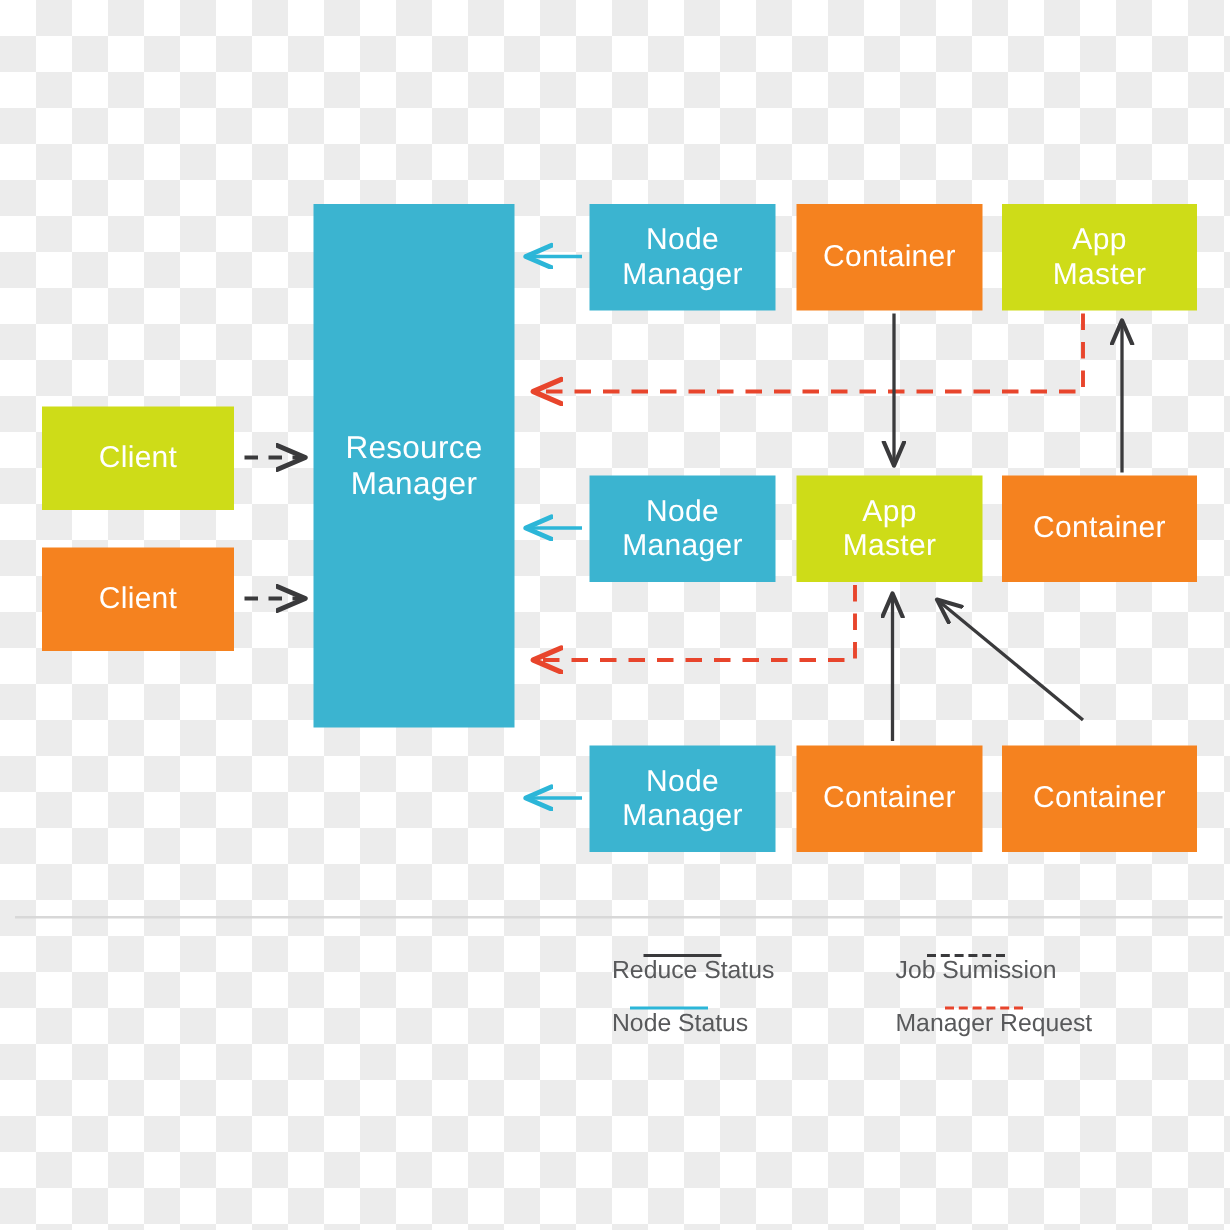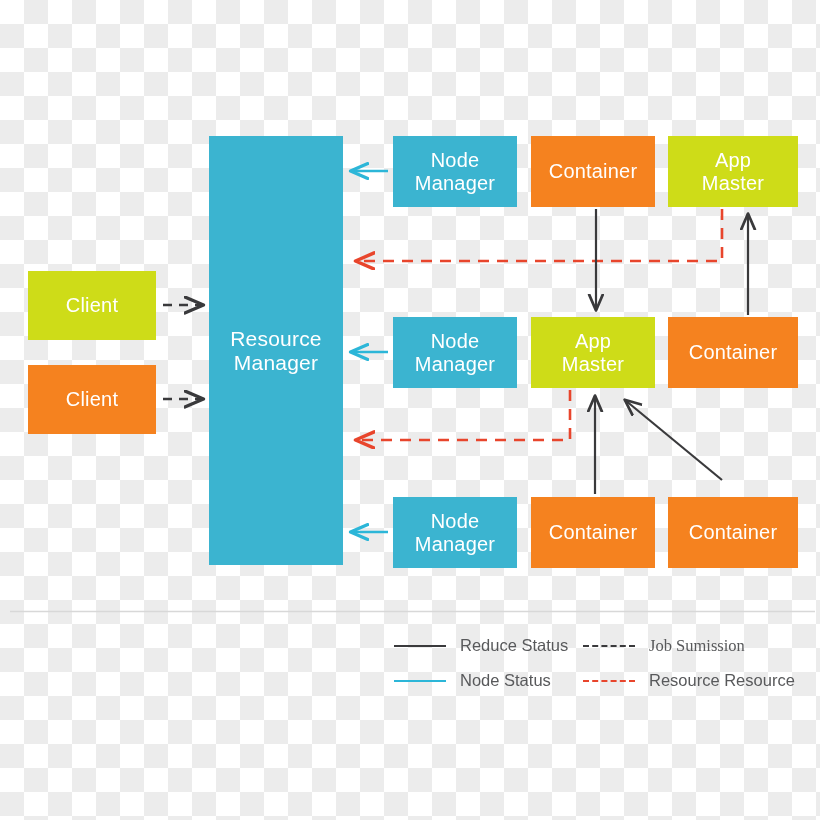--- a/index.html
+++ b/index.html
@@ -28,35 +28,35 @@
     color:#ffffff;
     line-height:1.12;
     font-weight:400;
     letter-spacing:.2px;
     white-space:pre-line;
     box-sizing:border-box;
     user-select:none;
   }
   .svg-layer{position:absolute;left:0;top:0;width:820px;height:820px;pointer-events:none;}
   .legend{position:absolute;}
-  .legend-row{position:absolute;display:flex;align-items:center;}
+  .legend-row{position:absolute;display:flex;align-items:center;flex-direction:column;}
   .legend-label{
     color:#58595b;font-size:16.5px;margin-left:14px;white-space:nowrap;
   }
   .legend-swatch{width:52px;height:0;border-top-width:2.4px;border-top-style:solid;}
 </style>
 </head>
 <body>
 
 <div id="canvas"></div>
 
 <div id="nodes-layer">
     <div class="node" style="left: 28px; top: 271px; width: 128px; height: 69px; background: rgb(206, 220, 24); font-size: 20px;">Client</div>
     <div class="node" style="left: 28px; top: 365px; width: 128px; height: 69px; background: rgb(245, 130, 31); font-size: 20px;">Client</div>
-    <div class="node" style="left: 209px; top: 136px; width: 134px; height: 429px; background: rgb(59, 180, 208); font-size: 21px; text-align: center;">Resource
+    <div class="node" style="left: 209px; top: 136px; width: 134px; height: 349px; background: rgb(59, 180, 208); font-size: 21px; text-align: center;">Resource
 Manager</div>
     <div class="node" style="left: 393px; top: 136px; width: 124px; height: 71px; background: rgb(59, 180, 208); font-size: 20px;">Node
 Manager</div>
     <div class="node" style="left: 531px; top: 136px; width: 124px; height: 71px; background: rgb(245, 130, 31); font-size: 20px;">Container</div>
     <div class="node" style="left: 668px; top: 136px; width: 130px; height: 71px; background: rgb(206, 220, 24); font-size: 20px;">App
 Master</div>
     <div class="node" style="left: 393px; top: 317px; width: 124px; height: 71px; background: rgb(59, 180, 208); font-size: 20px;">Node
 Manager</div>
     <div class="node" style="left: 531px; top: 317px; width: 124px; height: 71px; background: rgb(206, 220, 24); font-size: 20px;">App
 Master</div>
@@ -103,25 +103,25 @@
   <line x1="722" y1="480" x2="625" y2="400" stroke="#3A3A3C" stroke-width="2.2" marker-end="url(#arw-black)"></line>
 
   <line x1="10" y1="611.5" x2="815" y2="611.5" stroke="#D8D8D8" stroke-width="1.6"></line>
 </svg>
 
 <div class="legend" id="legend-layer">
     <div class="legend-row" style="left: 394px; top: 636px;">
       <span class="legend-swatch" style="border-top-color: rgb(58, 58, 60);"></span>
       <span class="legend-label">Reduce Status</span>
     </div>
-    <div class="legend-row" style="left: 583px; top: 636px; font-family: Liberation Serif, serif;">
+    <div class="legend-row" style="left: 583px; top: 636px;">
       <span class="legend-swatch" style="border-top: 2.8px dashed rgb(58, 58, 60);"></span>
       <span class="legend-label">Job Sumission</span>
     </div>
     <div class="legend-row" style="left: 394px; top: 671px; text-align: right;">
       <span class="legend-swatch" style="border-top-color: rgb(44, 182, 216);"></span>
       <span class="legend-label">Node Status</span>
     </div>
     <div class="legend-row" style="left: 583px; top: 671px;">
       <span class="legend-swatch" style="border-top: 2.8px dashed rgb(232, 69, 44);"></span>
-      <span class="legend-label">Resource Resource</span>
+      <span class="legend-label">Manager Request</span>
     </div>
   </div>
 
 </body></html>

